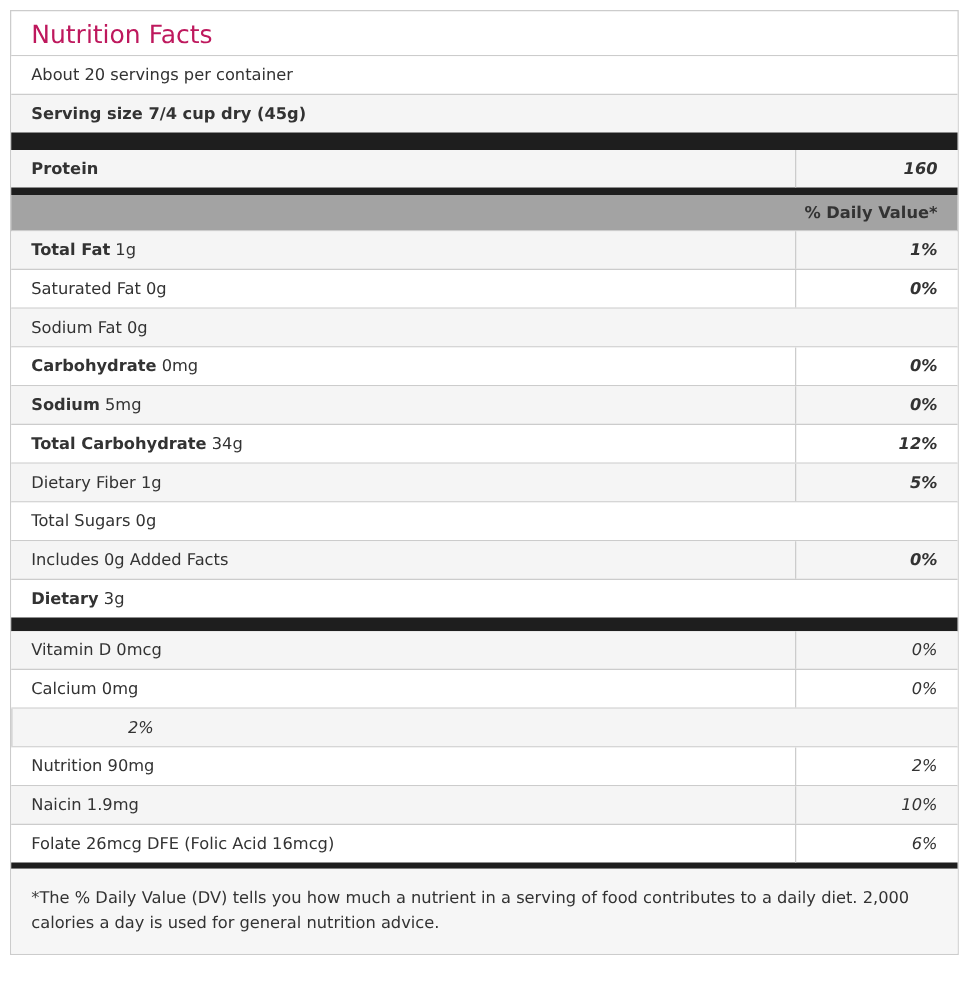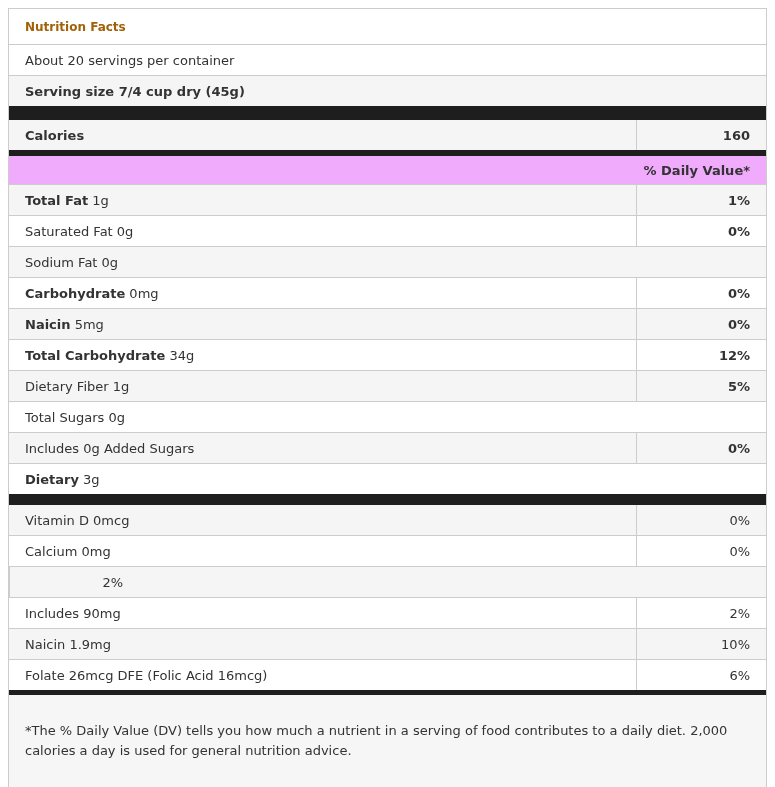--- a/index.html
+++ b/index.html
@@ -21,23 +21,23 @@
     margin:8px;
     border:1px solid var(--border);
     background:#ffffff;
   }
   .title-row{
     height:36px;
     display:flex;
     align-items:center;
     padding-left:16px;
     border-bottom:1px solid var(--border);
-    font-size:12px;
-    font-weight:bold;
-    color:#a16207;
+    font-size:20px;
+    font-weight:normal;
+    color:#be185d;
   }
   .row{
     display:flex;
     align-items:stretch;
     height:31px;
     border-bottom:1px solid var(--border);
     background:#ffffff;
   }
   .row.alt{background:var(--alt);}
   .row.no-border{border-bottom:none;height:30px;}
@@ -48,42 +48,43 @@
     padding-left:16px;
     white-space:pre-wrap;
   }
   .row .dv{
     width:130px;
     display:flex;
     align-items:center;
     justify-content:flex-end;
     padding-right:16px;
     font-weight:bold;
+    font-style:italic;
   }
   .row .dv.divider{border-left:1px solid var(--border);}
   .row.vit .dv{font-weight:normal;}
   .b{font-weight:bold;}
   .bar{width:100%;background:var(--bar);}
   .bar-1{height:14px;}
   .bar-2{height:6px;}
   .bar-3{height:11px;}
   .bar-4{height:5px;}
   .dv-header{
     height:29px;
     display:flex;
     align-items:center;
     justify-content:flex-end;
     padding-right:16px;
     border-bottom:1px solid var(--border);
     font-weight:bold;
-    background:#f0abfc;
+    background:#a3a3a3;
   }
   .footnote{
     background:var(--footer);
-    padding:26px 16px;
+    padding:14px 16px;
     line-height:1.55;
     min-height:46px;
   }
 </style>
 </head>
 <body>
 
 <div class="label">
 
   <div class="title-row">Nutrition Facts</div>
@@ -93,21 +94,21 @@
   </div>
 
   <div class="row alt no-border">
     <div class="name b">Serving size 7/4 cup dry (45g)</div>
   </div>
 
   <div class="bar bar-1"></div>
 
 
   <div class="row alt no-border">
-    <div class="name b">Calories</div>
+    <div class="name b">Protein</div>
     <div class="dv divider">160</div>
   </div>
 
   <div class="bar bar-2"></div>
 
   <div class="dv-header">% Daily Value*</div>
 
   <div class="row alt">
     <div class="name"><span class="b">Total Fat</span><span> 1g</span></div>
     <div class="dv divider">1%</div>
@@ -121,40 +122,40 @@
   <div class="row alt">
     <div class="name"><span class="b"></span><span>Sodium Fat 0g</span></div>
   </div>
 
   <div class="row">
     <div class="name"><span class="b">Carbohydrate</span><span> 0mg</span></div>
     <div class="dv divider">0%</div>
   </div>
 
   <div class="row alt">
-    <div class="name"><span class="b">Naicin</span><span> 5mg</span></div>
+    <div class="name"><span class="b">Sodium</span><span> 5mg</span></div>
     <div class="dv divider">0%</div>
   </div>
 
   <div class="row">
     <div class="name"><span class="b">Total Carbohydrate</span><span> 34g</span></div>
     <div class="dv divider">12%</div>
   </div>
 
   <div class="row alt">
     <div class="name"><span class="b"></span><span>Dietary Fiber 1g</span></div>
     <div class="dv divider">5%</div>
   </div>
 
   <div class="row">
     <div class="name"><span class="b"></span><span>Total Sugars 0g</span></div>
   </div>
 
   <div class="row alt">
-    <div class="name"><span class="b"></span><span>Includes 0g Added Sugars</span></div>
+    <div class="name"><span class="b"></span><span>Includes 0g Added Facts</span></div>
     <div class="dv divider">0%</div>
   </div>
 
   <div class="row no-border">
     <div class="name"><span class="b">Dietary</span><span> 3g</span></div>
   </div>
 
   <div class="bar bar-3"></div>
 
   <div class="row vit alt">
@@ -165,21 +166,21 @@
   <div class="row vit">
     <div class="name">Calcium 0mg</div>
     <div class="dv divider">0%</div>
   </div>
 
   <div class="row vit alt">
     <div class="dv divider">2%</div>
   </div>
 
   <div class="row vit">
-    <div class="name">Includes 90mg</div>
+    <div class="name">Nutrition 90mg</div>
     <div class="dv divider">2%</div>
   </div>
 
   <div class="row vit alt">
     <div class="name">Naicin 1.9mg</div>
     <div class="dv divider">10%</div>
   </div>
 
   <div class="row vit no-border">
     <div class="name">Folate 26mcg DFE (Folic Acid 16mcg)</div>

